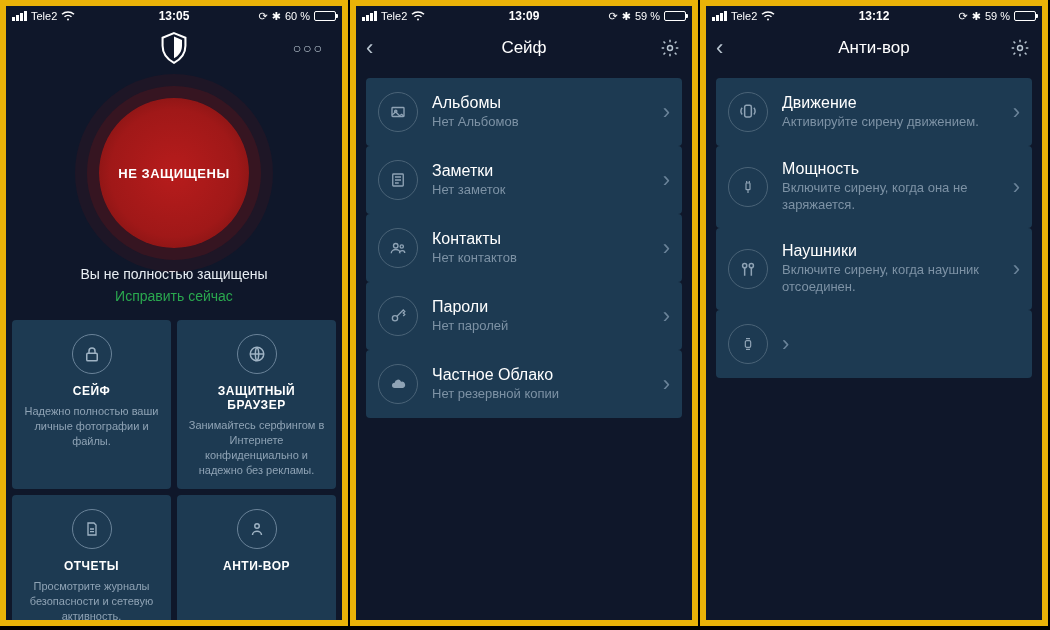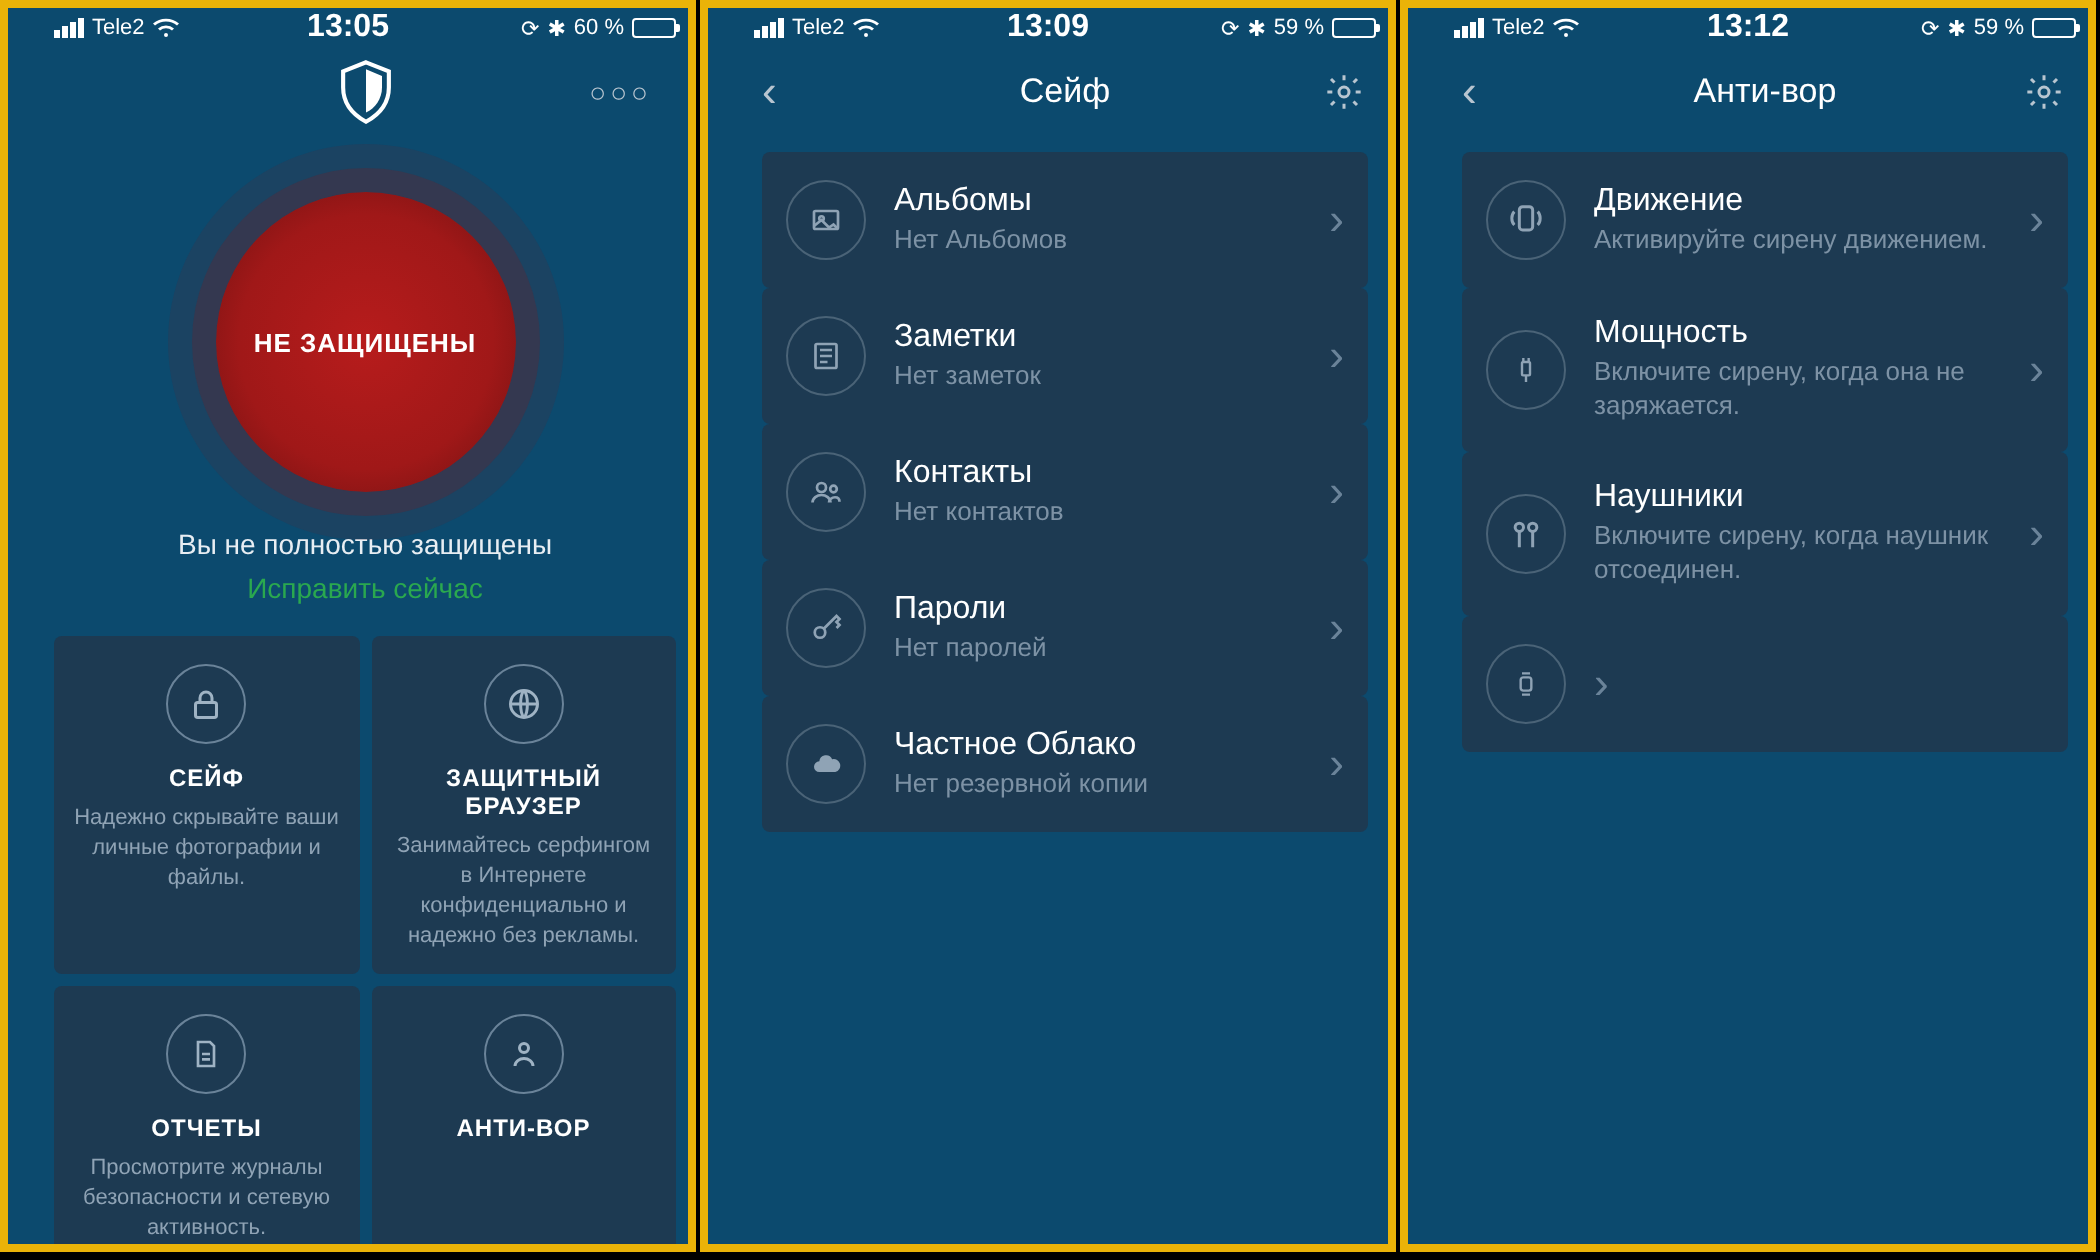--- a/index.html
+++ b/index.html
@@ -8,38 +8,37 @@
     font-family: -apple-system, "Helvetica Neue", Arial, sans-serif;
     display: flex;
     gap: 2px;
     width: 1050px;
     height: 630px;
     overflow: hidden;
   }
   .phone {
     width: 348px;
     height: 626px;
-    background: #0c4a6e;
+    background: #0f172a;
     color: #fff;
     position: relative;
     overflow: hidden;
-    border: 4px solid #eab308;
-    padding-left: 17px;
+    border: 6px solid #eab308;
   }
   .status-bar {
     height: 20px;
     display: flex;
     justify-content: space-between;
     align-items: center;
     padding: 0 6px;
     font-size: 11px;
     font-weight: 500;
   }
   .status-left, .status-right { display: flex; align-items: center; gap: 4px; }
-  .status-center { position:absolute; left:50%; transform:translateX(-50%); font-weight:600; font-size:16px; }
+  .status-center { position:absolute; left:50%; transform:translateX(-50%); font-weight:600; font-size:12px; }
   .signal-dots { display:flex; gap:1px; align-items:flex-end; }
   .signal-dots span { width:3px; background:#fff; }
   .signal-dots span:nth-child(1){height:4px;}
   .signal-dots span:nth-child(2){height:6px;}
   .signal-dots span:nth-child(3){height:8px;}
   .signal-dots span:nth-child(4){height:10px;}
   .battery {
     width:22px; height:10px; border:1px solid #fff; border-radius:2px; position:relative;
   }
   .battery::after { content:""; position:absolute; right:-3px; top:2px; width:2px; height:4px; background:#fff; border-radius:0 1px 1px 0;}
@@ -163,21 +162,21 @@
 
   <div class="card-grid">
     <div class="card">
       <div class="card-icon">
         <svg width="18" height="18" viewBox="0 0 24 24" fill="none" stroke="currentColor" stroke-width="2">
             <rect x="5" y="11" width="14" height="10" rx="1.5"></rect>
             <path d="M8 11V8a4 4 0 118 0v3"></path>
           </svg>
       </div>
       <div class="card-title">СЕЙФ</div>
-      <div class="card-desc">Надежно скрывайте ваши личные фотографии и файлы.</div>
+      <div class="card-desc">Надежно полностью ваши личные фотографии и файлы.</div>
     </div>
     <div class="card">
       <div class="card-icon">
         <svg width="18" height="18" viewBox="0 0 24 24" fill="none" stroke="currentColor" stroke-width="2">
             <circle cx="12" cy="12" r="9"></circle>
             <path d="M3 12h18M12 3c3 3 3 15 0 18M12 3c-3 3-3 15 0 18"></path>
           </svg>
       </div>
       <div class="card-title">ЗАЩИТНЫЙ БРАУЗЕР</div>
       <div class="card-desc">Занимайтесь серфингом в Интернете конфиденциально и надежно без рекламы.</div>

